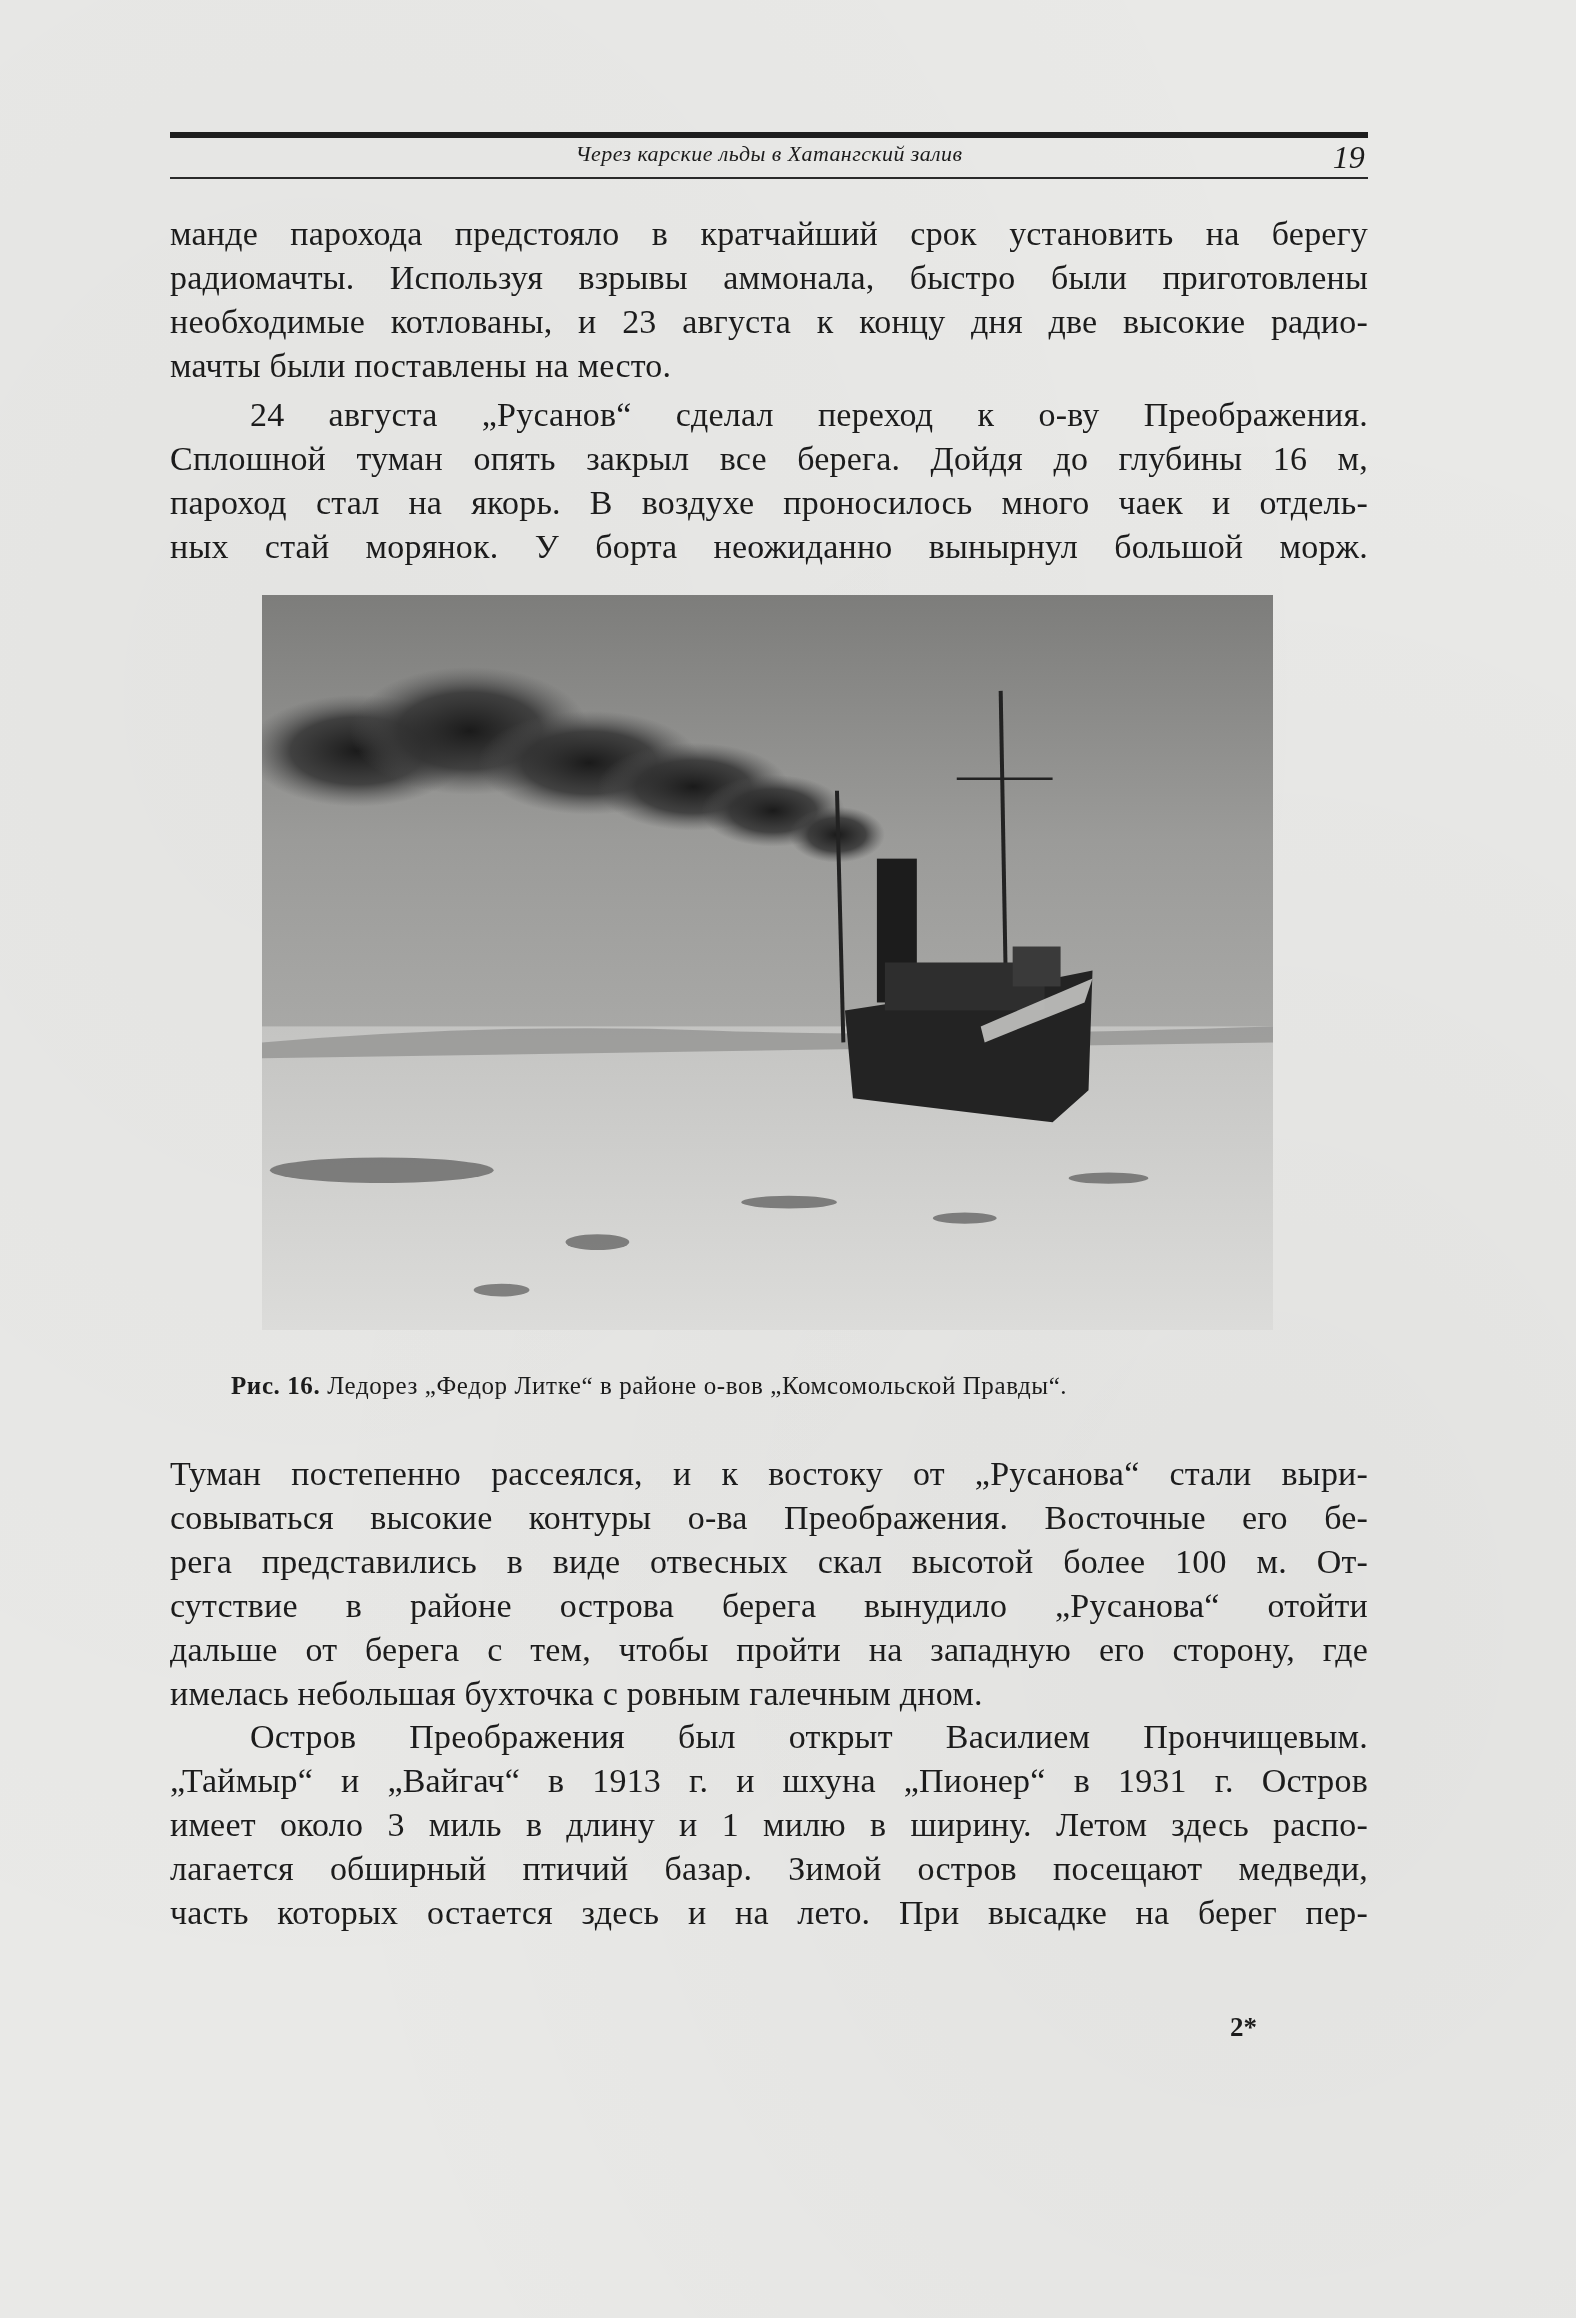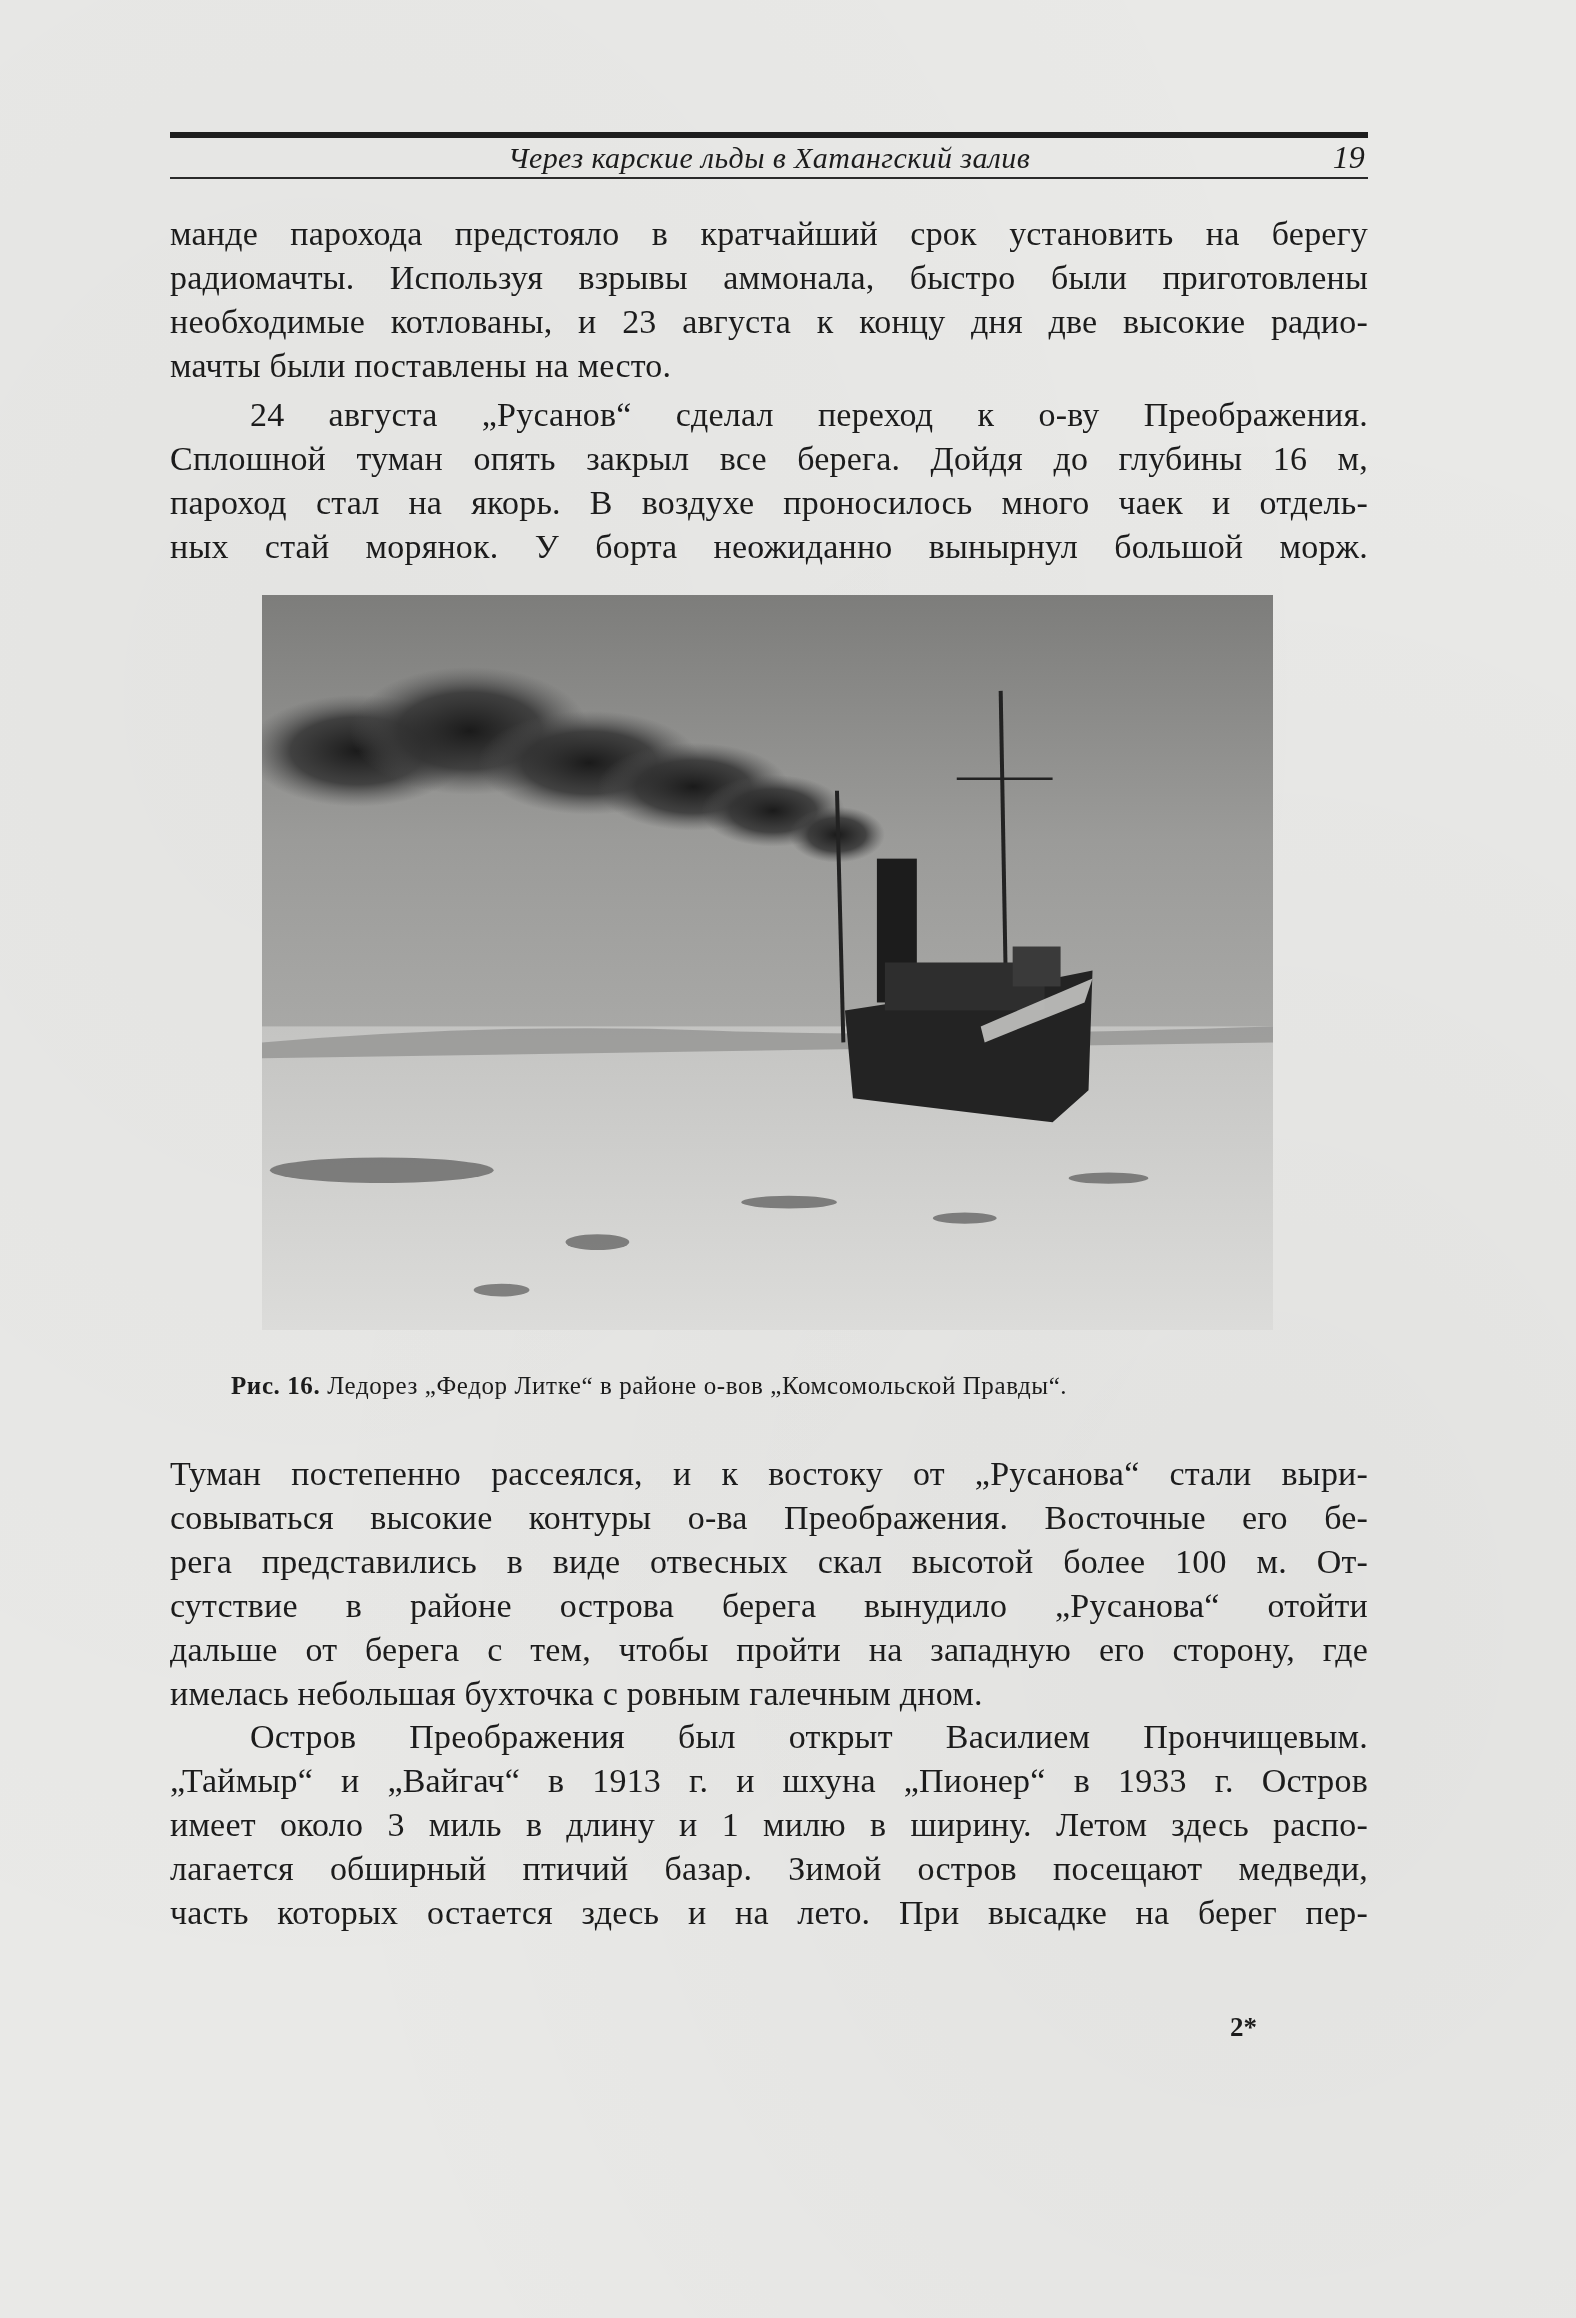--- a/index.html
+++ b/index.html
@@ -16,21 +16,21 @@
       radial-gradient(ellipse at 80% 70%, rgba(0,0,0,0.03), transparent 55%);
     pointer-events:none;
   }
   .header-rule-top{position:absolute;left:170px;top:132px;width:1198px;height:5.6px;background:#1e1e1e;}
   .header-rule-bottom{position:absolute;left:170px;top:177px;width:1198px;height:1.6px;background:#2a2a2a;}
   .running-head{
     position:absolute;left:170px;top:139px;width:1198px;height:37px;
   }
   .running-title{
     position:absolute;left:0;right:0;text-align:center;top:1.6px;
-    font-style:italic;font-size:30px;letter-spacing:0.4px;
+    font-style:italic;font-size:22px;letter-spacing:0.4px;
     font-family:"Liberation Serif",serif;
   }
   .page-number{
     position:absolute;right:3.2px;top:0px;font-style:italic;font-size:32px;
     font-family:"Liberation Serif",serif;
   }
   .text-block{
     position:absolute;left:170px;width:1198px;
     font-family:"Liberation Serif",serif;
     font-size:34px;line-height:44px;
@@ -140,20 +140,20 @@
   <span class="line">Туман постепенно рассеялся, и к востоку от „Русанова“ стали выри-</span>
   <span class="line">совываться высокие контуры о-ва Преображения. Восточные его бе-</span>
   <span class="line">рега представились в виде отвесных скал высотой более 100 м. От-</span>
   <span class="line">сутствие в районе острова берега вынудило „Русанова“ отойти</span>
   <span class="line">дальше от берега с тем, чтобы пройти на западную его сторону, где</span>
   <span class="line last">имелась небольшая бухточка с ровным галечным дном.</span>
 </div>
 
 <div class="text-block" style="top:1715px;">
   <span class="line indent">Остров Преображения был открыт Василием Прончищевым.</span>
-  <span class="line">„Таймыр“ и „Вайгач“ в 1913 г. и шхуна „Пионер“ в 1933 г. Остров</span>
+  <span class="line">„Таймыр“ и „Вайгач“ в 1913 г. и шхуна „Пионер“ в 1931 г. Остров</span>
   <span class="line">имеет около 3 миль в длину и 1 милю в ширину. Летом здесь распо-</span>
   <span class="line">лагается обширный птичий базар. Зимой остров посещают медведи,</span>
   <span class="line">часть которых остается здесь и на лето. При высадке на берег пер-</span>
 </div>
 
 <div class="signature">2*</div>
 
 
 </body></html>

